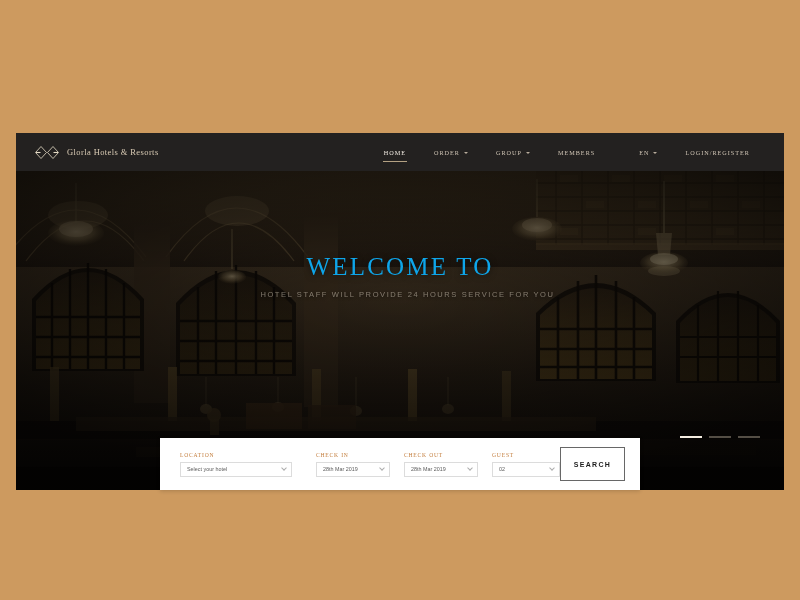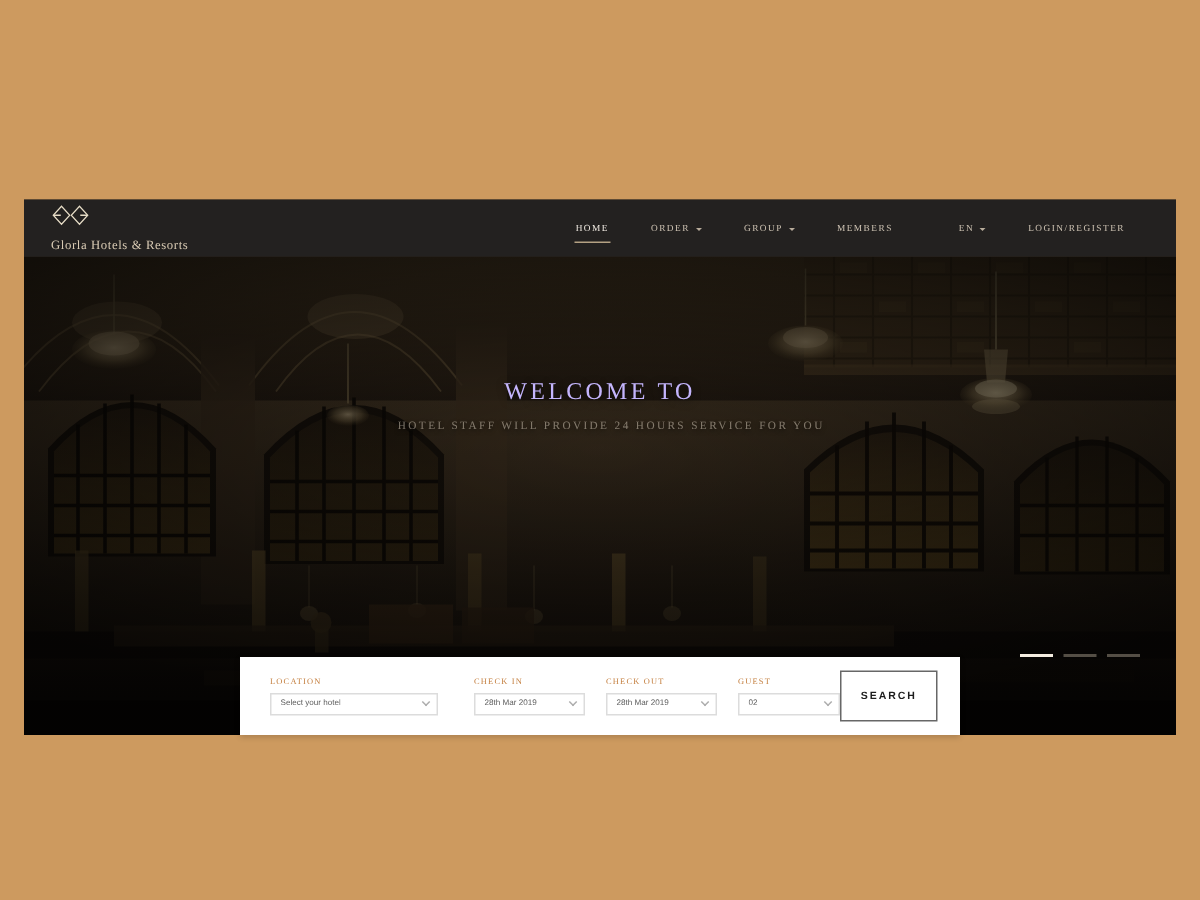--- a/index.html
+++ b/index.html
@@ -39,24 +39,23 @@
     width: 100%;
     height: 38px;
     background: #232120;
     display: flex;
     align-items: center;
     z-index: 40;
   }
 
   .brand {
     display: flex;
-    align-items: flex-start;
+    align-items: center;
     gap: 7px;
     margin-left: 18px;
-    flex-direction: column;
   }
   .brand-mark {
     width: 26px;
     height: 15px;
     position: relative;
     flex: 0 0 auto;
   }
   .brand-mark svg { display: block; }
   .brand-text {
     color: #d9cbb4;
@@ -131,37 +130,37 @@
 
   #hero-copy {
     position: absolute;
     left: 0; right: 0;
     top: 82px;
     text-align: center;
     z-index: 10;
   }
   .hero-line1 {
     font-family: "Liberation Serif", serif;
-    font-size: 16px;
+    font-size: 25px;
     letter-spacing: 2.2px;
-    color: #c4b5fd;
+    color: #0ea5e9;
     line-height: 1.15;
     text-shadow: 0 1px 6px rgba(0,0,0,0.55);
   }
   .hero-line2 {
     font-family: "Liberation Serif", serif;
     font-size: 25px;
     letter-spacing: 2.2px;
     color: #f7f3ec;
     line-height: 1.3;
     text-shadow: 0 1px 6px rgba(0,0,0,0.55);
   }
   .hero-sub {
     margin-top: 8px;
-    font-family: Liberation Serif, serif;
+    font-family: Liberation Sans, sans-serif;
     font-size: 7.5px;
     letter-spacing: 1.6px;
     color: rgba(226,214,196,0.50);
     text-shadow: 0 1px 3px rgba(0,0,0,0.6);
     margin-left: 15px;
   }
 
   
   #slider-nav {
     position: absolute;

